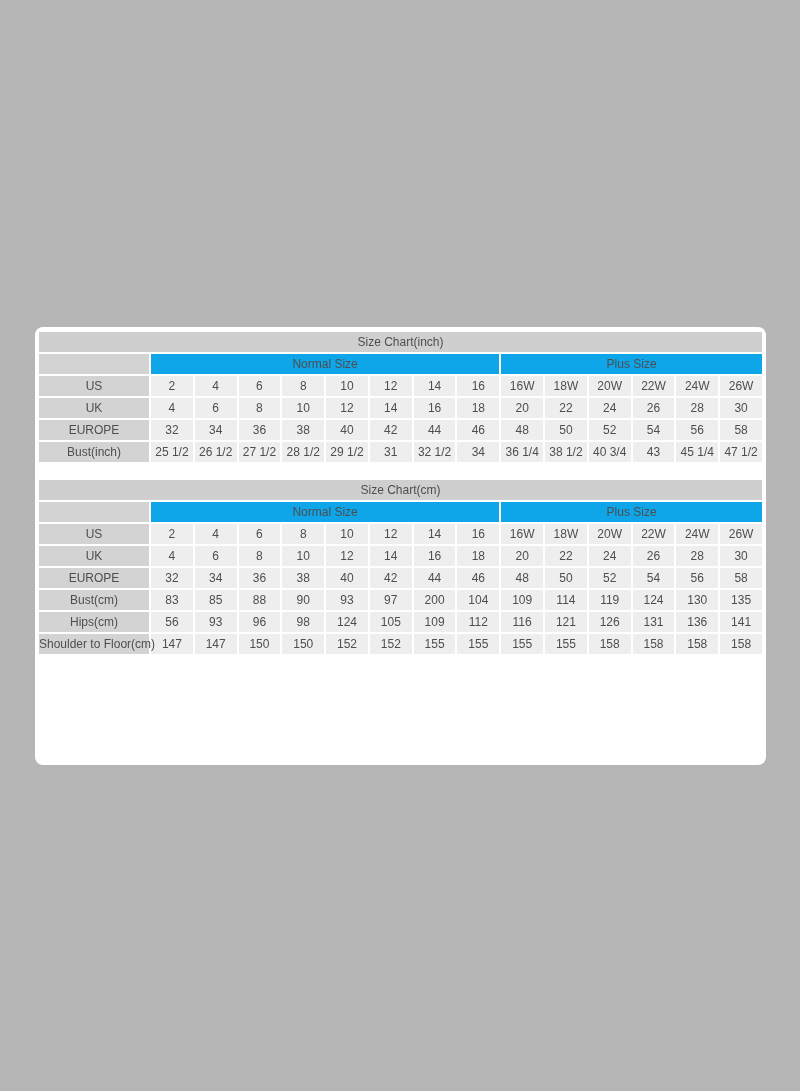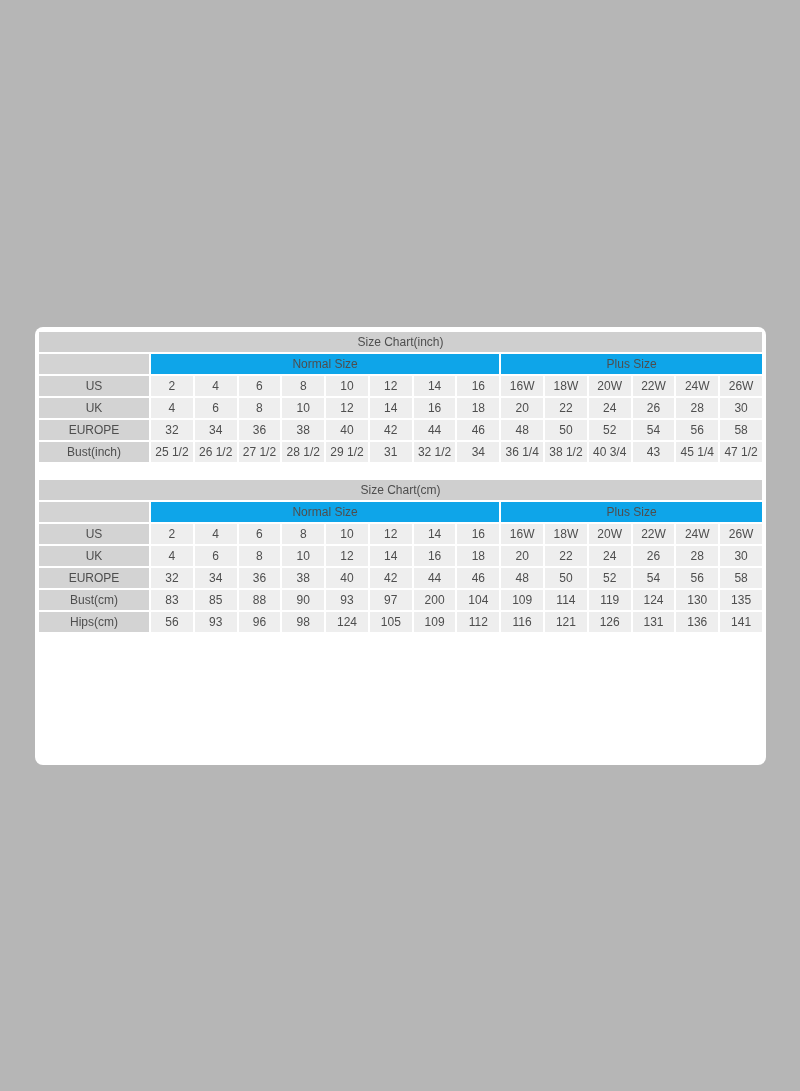--- a/index.html
+++ b/index.html
@@ -268,15 +268,32 @@
           <td class="cell">105</td>
           <td class="cell">109</td>
           <td class="cell">112</td>
           <td class="cell">116</td>
           <td class="cell">121</td>
           <td class="cell">126</td>
           <td class="cell">131</td>
           <td class="cell">136</td>
           <td class="cell">141</td>
         </tr>
+        <tr>
+          <td class="rowhead">Shoulder to Floor(cm)</td>
+          <td class="cell">147</td>
+          <td class="cell">147</td>
+          <td class="cell">150</td>
+          <td class="cell">150</td>
+          <td class="cell">152</td>
+          <td class="cell">152</td>
+          <td class="cell">155</td>
+          <td class="cell">155</td>
+          <td class="cell">155</td>
+          <td class="cell">155</td>
+          <td class="cell">158</td>
+          <td class="cell">158</td>
+          <td class="cell">158</td>
+          <td class="cell">158</td>
+        </tr>
       </tbody>
     </table>
 </div>
 
 </body></html>

